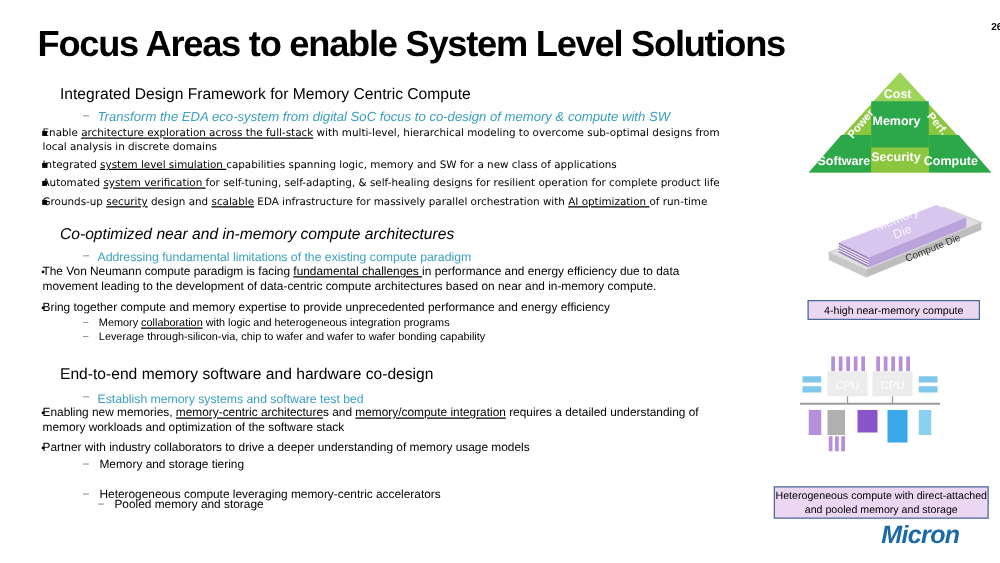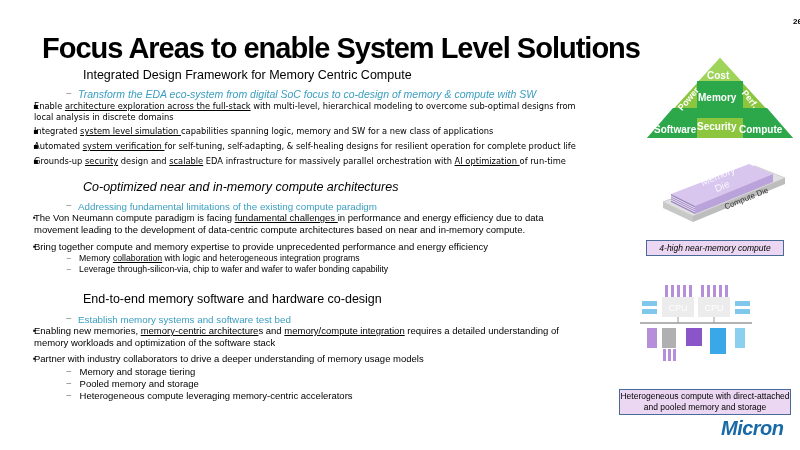--- a/index.html
+++ b/index.html
@@ -1,36 +1,36 @@
 <!DOCTYPE html>
 <html><head>
 <meta charset="utf-8">
 <style>
   html, body { margin:0; padding:0; }
   body { width:800px; height:450px; background:#ffffff; position:relative; overflow:hidden;
          font-family:"Liberation Sans", sans-serif; color:#000; }
   .page-num { position:absolute; left:763px; top:17px; font-size:8px; font-weight:bold;margin-left:30px; }
   .title { position:absolute; left:30px; top:18px; font-size:29px; font-weight:bold; letter-spacing:-1px;
-           margin:12px; line-height:36px; }
-  .section-heading { position:absolute; left:48px; font-size:12.5px; line-height:15px;margin-left:35px; }
+           margin:0; line-height:36px; }
+  .section-heading { position:absolute; left:48px; font-size:12.5px; line-height:15px; }
   .sub-blue { position:absolute; left:65px; font-size:10.5px; color:#3a9ec0; line-height:13px; }
   .sub-blue.italic { font-style:italic;text-align:center; }
   .dash { position:absolute; left:66px; font-size:10px; color:#888; }
   .bullet-row { position:absolute; left:33px; width:555px; font-size:9.5px; line-height:11.5px; }
   .bullet-row.serif { font-family:"DejaVu Sans", sans-serif; font-size:8.3px; line-height:11px; }
   .bullet-row .bul { position:absolute; left:0; top:0; font-size:8px; }
   .bullet-row .txt { display:block; margin-left:1px; }
   .u { text-decoration:underline; }
   .subitem { position:absolute; left:66px; font-size:8.7px; line-height:11px; }
   .subitem.lg { font-size:9.5px; }
   .subitem .d { color:#777; margin-right:8px; }
   .caption { position:absolute; border:1px solid #4a6a9a; background:#ecd7f3; font-size:8.5px;
              text-align:center; line-height:11px; }
   .logo { position:absolute; left:705px; top:417px; font-size:20px; font-weight:bold; color:#1a6aa8;
-          font-style:italic; letter-spacing:-0.5px;margin-left:16px; }
+          font-style:italic; letter-spacing:-0.5px; }
 </style>
 </head>
 <body>
 
 <div class="page-num">26</div>
 <h1 class="title">Focus Areas to enable System Level Solutions</h1>
 
 <div class="section-heading" style="top:68px;">Integrated Design Framework for Memory Centric Compute</div>
 <div class="dash" style="top:88px;">−</div>
 <div class="sub-blue italic" style="top:88px; left:78px;">Transform the EDA eco-system from digital SoC focus to co-design of memory &amp; compute with SW</div>
@@ -79,21 +79,21 @@
   <span class="bul">▪</span>
   <span class="txt"><span>Enabling new memories, </span><span class="u">memory-centric architecture</span><span>s and </span><span class="u">memory/compute integration</span><span> requires a detailed understanding of memory workloads and optimization of the software stack</span></span>
 </div>
 <div class="bullet-row" style="top:353px;">
   <span class="bul">▪</span>
   <span class="txt">Partner with industry collaborators to drive a deeper understanding of memory usage models</span>
 </div>
 <div class="subitem lg" style="top:366px;">
   <span class="d">−</span><span>Memory and storage tiering</span>
 </div>
-<div class="subitem lg" style="top:378px;">
+<div class="subitem lg" style="top:398px;margin-left:12px;">
   <span class="d">−</span><span>Pooled memory and storage</span>
 </div>
 <div class="subitem lg" style="top:390px;">
   <span class="d">−</span><span>Heterogeneous compute leveraging memory-centric accelerators</span>
 </div>
 
 <div style="position:absolute; left:645px; top:56px; width:150px; height:84px;">
   <svg width="150" height="84" viewBox="0 0 150 84">
     <polygon points="75,2 148,82 2,82" fill="#8cc63f"></polygon>
     <polygon points="75,2 98,27 52,27" fill="#9fd45a"></polygon>
@@ -119,21 +119,21 @@
     <polygon points="16,34 94,4 118,14 40,46" fill="#d8c6ef"></polygon>
     <polygon points="16,34 40,46 40,54 16,42" fill="#9d84c0"></polygon>
     <line x1="16" y1="36" x2="40" y2="48" stroke="#fff" stroke-width="0.8"></line>
     <line x1="16" y1="38" x2="40" y2="50" stroke="#fff" stroke-width="0.8"></line>
     <line x1="16" y1="40" x2="40" y2="52" stroke="#fff" stroke-width="0.8"></line>
     <polygon points="40,46 118,14 118,22 40,54" fill="#b9a3da"></polygon>
   </svg>
   <div style="position:absolute; left:40px; top:10px; width:50px; color:#fff; font-size:10px; text-align:center; transform:rotate(-22deg); opacity:0.85;">Memory Die</div>
   <div style="position:absolute; left:68px; top:34px; color:#333; font-size:8px; transform:rotate(-22deg);">Compute Die</div>
 </div>
-<div class="caption" style="left:646px; top:240px; width:136px; height:14px; line-height:14px;font-style:italic;">4-high near-memory compute</div>
+<div class="caption" style="left:646px; top:240px; width:136px; height:14px; line-height:14px;">4-high near-memory compute</div>
 
 <div style="position:absolute; left:640px; top:285px; width:150px; height:92px;">
   <svg width="150" height="92" viewBox="0 0 150 92">
     <g fill="#b58fd9">
       <rect x="25" y="0" width="3" height="12"></rect>
         <rect x="31" y="0" width="3" height="12"></rect>
         <rect x="37" y="0" width="3" height="12"></rect>
         <rect x="43" y="0" width="3" height="12"></rect>
         <rect x="49" y="0" width="3" height="12"></rect>
       <rect x="61" y="0" width="3" height="12"></rect>

